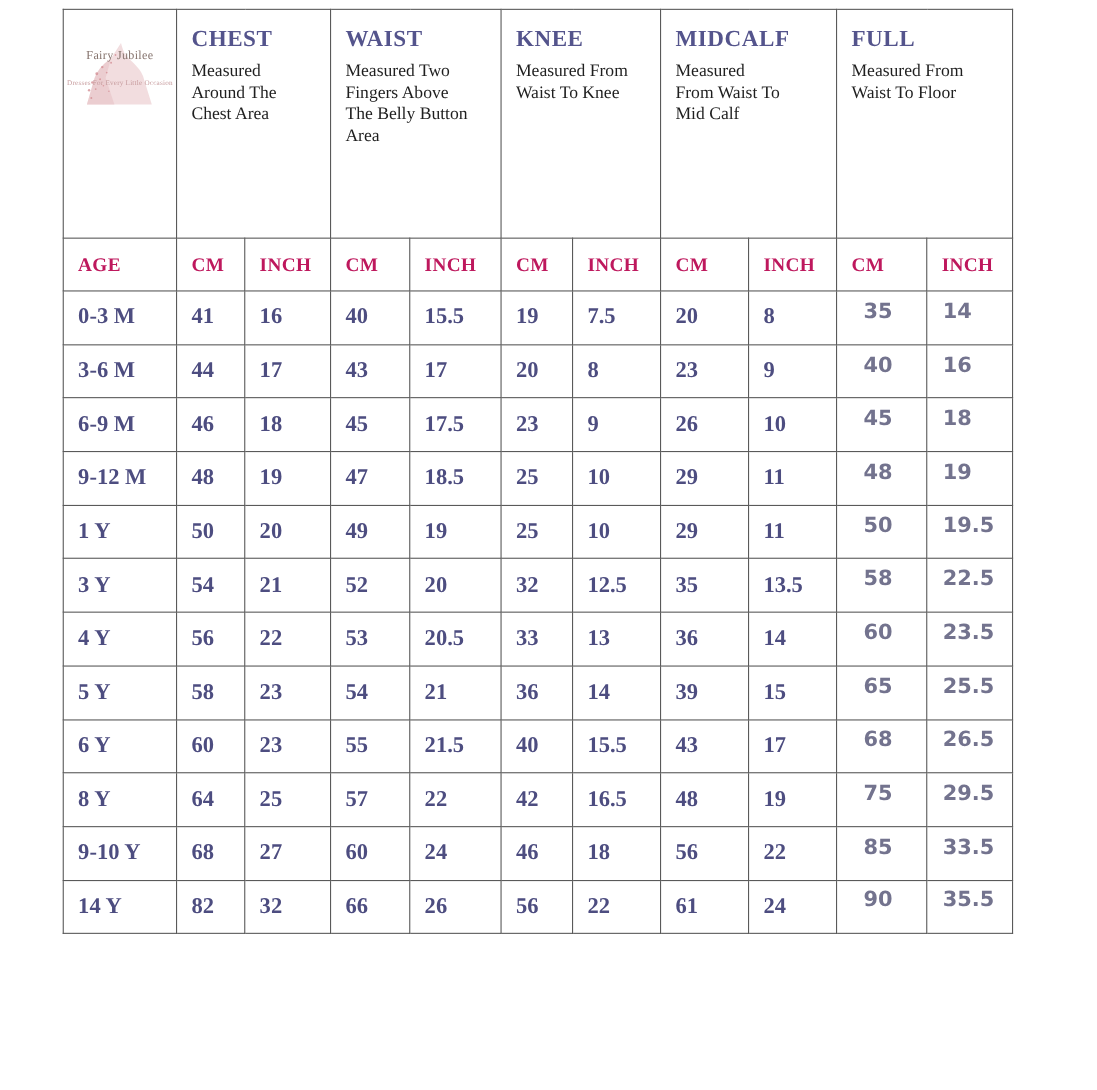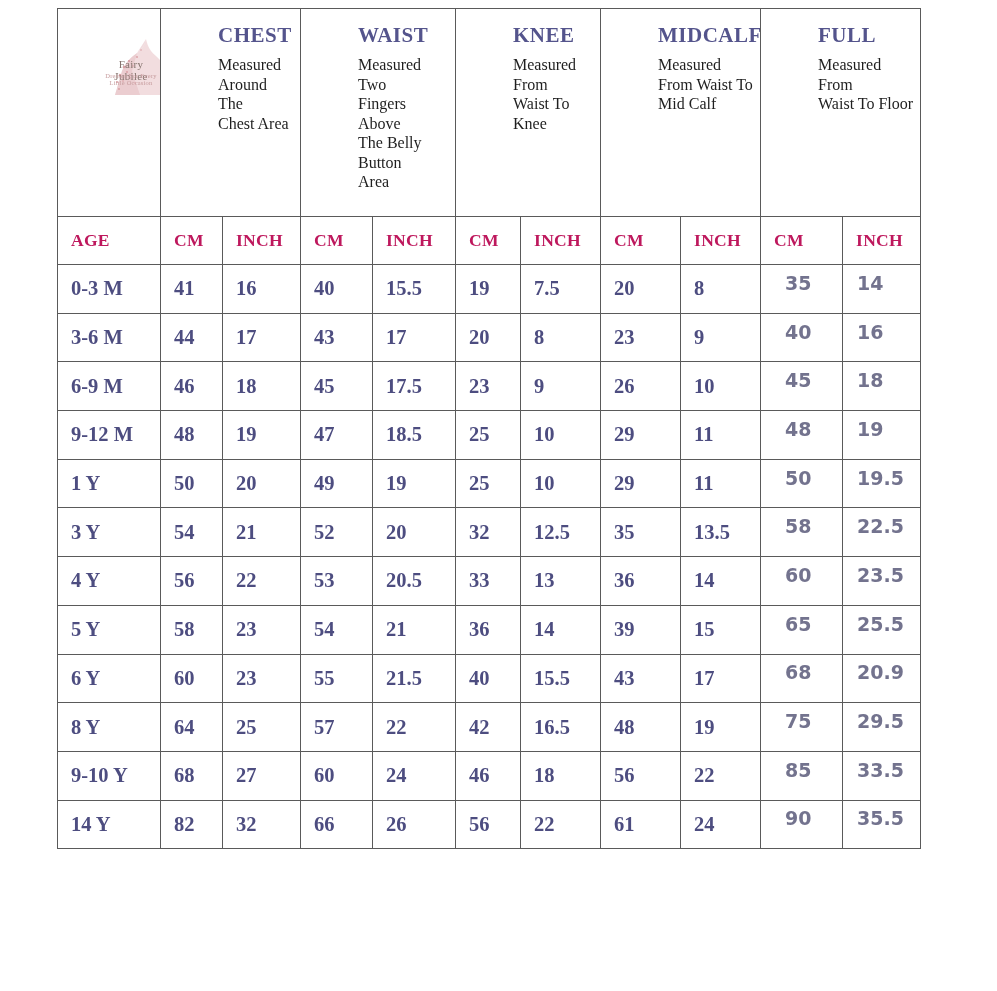--- a/index.html
+++ b/index.html
@@ -26,21 +26,20 @@
   table.size-chart td {
     border: 1px solid #5a5a5a;
     vertical-align: middle;
     padding: 0;
     overflow: hidden;
   }
   
   tr.sections-row td {
     height: 207px;
     vertical-align: top;
-    padding-left: 44px;
   }
   .section-cell {
     padding: 14px 6px 0 13px;
   }
   .section-title {
     font-size: 21px;
     font-weight: bold;
     color: #54548c;
     letter-spacing: 0.5px;
     margin-bottom: 7px;
@@ -59,21 +58,21 @@
   }
   .logo-wrap {
     position: absolute;
     left: 0;
     top: 28px;
     width: 100%;
     text-align: center;
   }
   .brand-name {
     position: absolute;
-    top: 49px;
+    top: 36px;
     left: 0;
     width: 100%;
     text-align: center;
     font-size: 11px;
     color: #85736d;
     letter-spacing: 0.3px;
   }
   .brand-tagline {
     position: absolute;
     top: 63px;
@@ -355,21 +354,21 @@
           <td>6 Y</td>
           <td>60</td>
           <td>23</td>
           <td>55</td>
           <td>21.5</td>
           <td>40</td>
           <td>15.5</td>
           <td>43</td>
           <td>17</td>
           <td class="full-col full-cm"><span class="lift">68</span></td>
-          <td class="full-col full-inch"><span class="lift">20.9</span></td>
+          <td class="full-col full-inch"><span class="lift">26.5</span></td>
         </tr>
         <tr class="data-row">
           <td>8 Y</td>
           <td>64</td>
           <td>25</td>
           <td>57</td>
           <td>22</td>
           <td>42</td>
           <td>16.5</td>
           <td>48</td>

